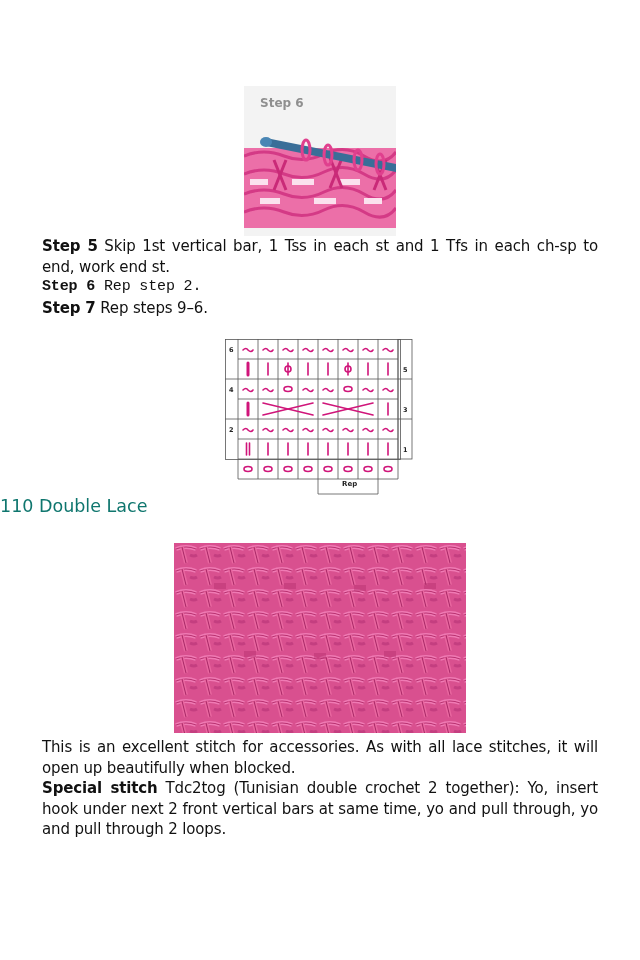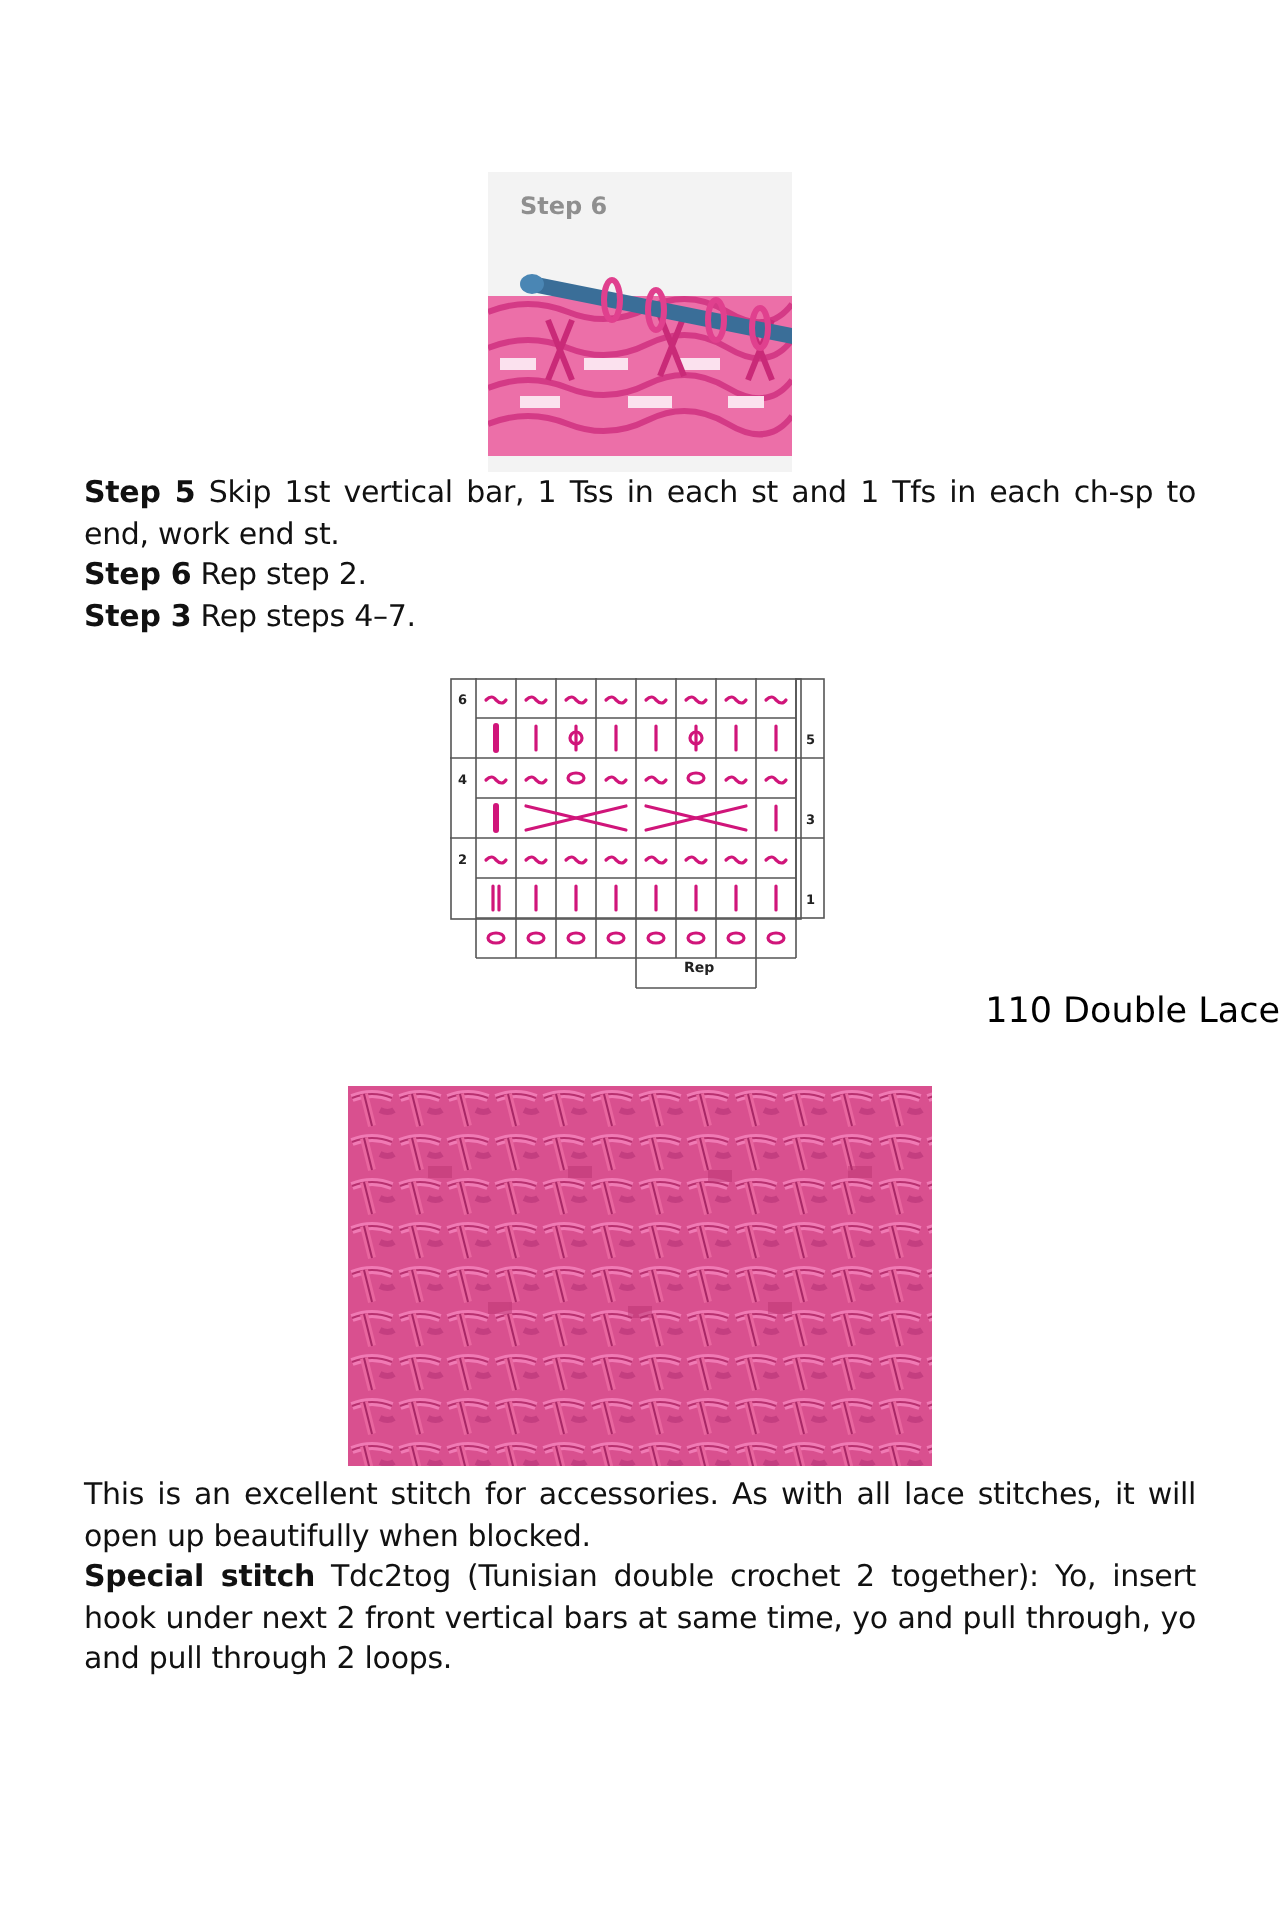--- a/index.html
+++ b/index.html
@@ -5,21 +5,21 @@
   html,body{margin:0;padding:0;background:#fff;}
   body{width:640px;height:960px;position:relative;overflow:hidden;font-family:"DejaVu Sans",sans-serif;color:#111;}
   .abs{position:absolute;}
   .para{position:absolute;left:42px;width:556px;font-size:15px;line-height:20.5px;text-align:justify;letter-spacing:-0.15px;}
   .para b{font-weight:bold;}
   .step-photo{left:244px;top:86px;width:152px;height:150px;background:#f3f3f3;overflow:hidden;}
   .step-label{position:absolute;left:16px;top:10px;font-size:12px;font-weight:bold;color:#8f8f8f;font-family:"DejaVu Sans",sans-serif;}
   .fabric{position:absolute;left:0;right:0;}
   .chart{left:225px;top:339px;}
   .lbl{position:absolute;font-size:6.5px;font-weight:bold;color:#222;}
-  .title{left:0;width:640px;top:496px;text-align:right;font-size:17.5px;color:#000000;}
+  .title{left:0;width:640px;top:496px;text-align:left;font-size:17.5px;color:#0f766e;}
   .swatch{left:174px;top:543px;width:292px;height:190px;overflow:hidden;}
 </style>
 </head>
 <body>
 
 <div class="abs step-photo">
   <span class="step-label">Step 6</span>
   <svg class="fabric" width="152" height="150" viewBox="0 0 152 150">
     <rect x="0" y="62" width="152" height="80" fill="#ec6fa8"></rect>
     <g stroke="#d43a86" stroke-width="3" fill="none">
@@ -52,25 +52,25 @@
         <ellipse cx="84" cy="69" rx="4" ry="10"></ellipse>
       <ellipse cx="114" cy="74" rx="4" ry="10"></ellipse>
         <ellipse cx="136" cy="78" rx="4" ry="10"></ellipse>
     </g>
   </svg>
 </div>
 
 <div class="para" style="top:236px;">
   <b>Step 5</b><span> Skip 1st vertical bar, 1 Tss in each st and 1 Tfs in each ch-sp to end, work end st.</span>
 </div>
-<div class="para" style="top:277px;">
+<div class="para" style="top:277px;font-family:Liberation Mono, monospace;">
   <b>Step 6</b><span> Rep step 2.</span>
 </div>
 <div class="para" style="top:297.5px;">
-  <b>Step 3</b><span> Rep steps 4–7.</span>
+  <b>Step 7</b><span> Rep steps 9–6.</span>
 </div>
 
 <div class="abs chart" style="width:190px;height:160px;">
   <svg width="190" height="160" viewBox="0 0 190 160">
     <g stroke="#555" stroke-width="0.8" fill="none">
 
       <rect x="0.5" y="0.5" width="175" height="120"></rect>
       <line x1="13" y1="0" x2="13" y2="140"></line>
 
       <line x1="33" y1="0" x2="33" y2="140"></line>

